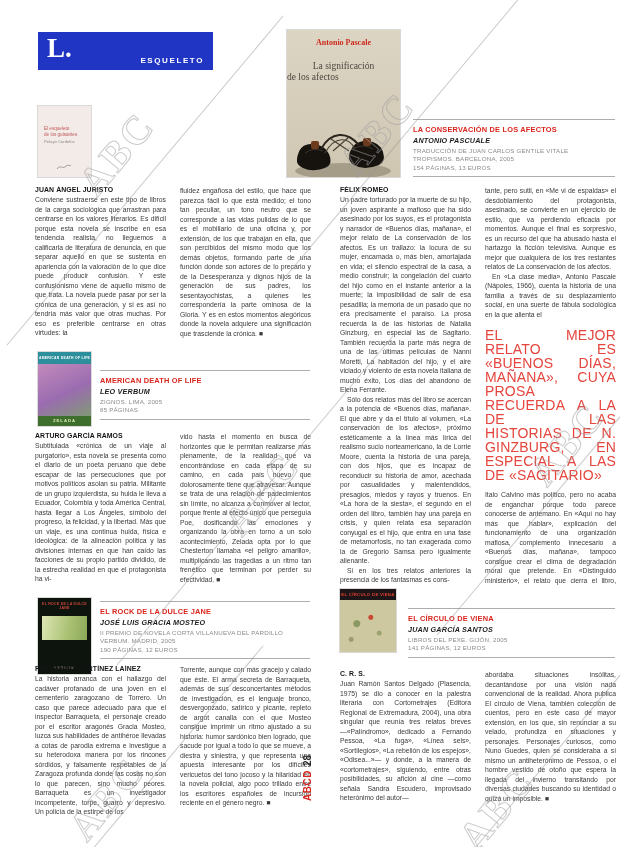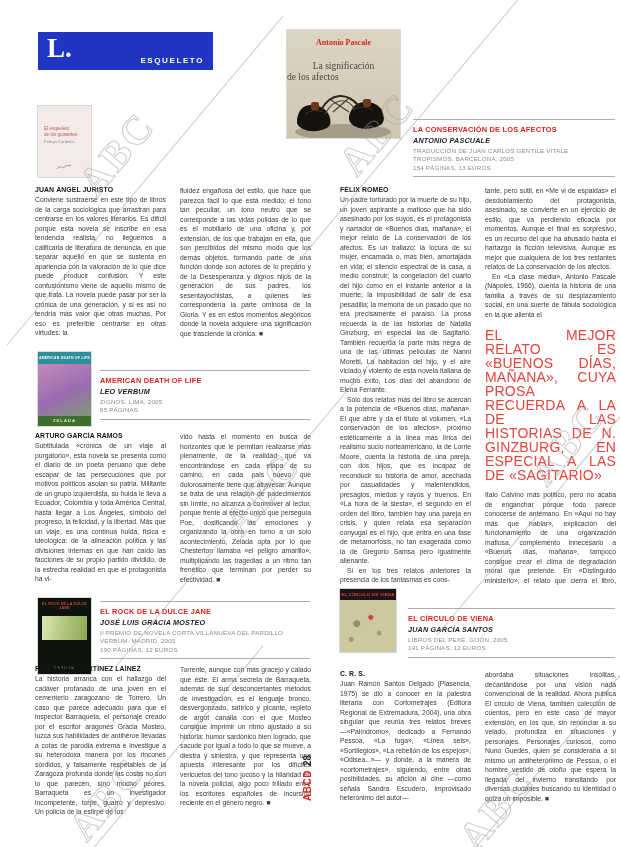--- a/index.html
+++ b/index.html
@@ -18,21 +18,21 @@
   .header{position:absolute;left:38px;top:32px;width:175px;height:38px;background:#2135c4;}
   .hletter{position:absolute;left:9px;top:1px;color:#fff;font:bold 27px "Liberation Serif", serif;}
   .hlabel{position:absolute;right:9px;bottom:5px;color:#fff;font:bold 8px "Liberation Sans",sans-serif;letter-spacing:1.6px;}
   
   .cover{position:absolute;box-shadow:0 0 0 1px rgba(0,0,0,.15);}
   .cover1{left:38px;top:106px;width:53px;height:71px;background:#f3ebe8;}
   .cover1 .t1{margin:20px 0 0 6px;font-size:4.6px;color:#c05a5a;line-height:6px;}
   .cover1 .t2{margin:0 0 0 6px;font-size:4.6px;color:#c05a5a;line-height:6px;}
   .cover1 .t3{margin:1px 0 0 6px;font-size:4.2px;color:#8a8a8a;line-height:6px;}
   .cover1 svg{position:absolute;left:18px;bottom:6px;}
-  .cover2{left:287px;top:30px;width:113px;height:108px;background:linear-gradient(#ddd5c4,#cfc6b2);}
+  .cover2{left:287px;top:30px;width:113px;height:147px;background:linear-gradient(#ddd5c4,#cfc6b2);}
   .cover2 .a{margin:8px 0 0;text-align:center;font:bold 8px "Liberation Serif",serif;color:#cc2a1e;}
   .cover2 .t{margin:14px 0 0;text-align:center;font:9.5px "Liberation Serif",serif;color:#4a463e;line-height:11px;}
   .cover2 .t2{margin:0;text-align:left;font:9.5px "Liberation Serif",serif;color:#4a463e;line-height:11px;}
   .cover2 svg{position:absolute;left:0;bottom:0;}
   .cover3{left:38px;top:352px;width:53px;height:74px;background:linear-gradient(155deg,#cf93bf,#9a6cb0 55%,#7aa565);}
   .cover3 .band{height:12px;background:#2e8f9c;color:#fff;font-size:3.4px;font-weight:bold;text-align:center;line-height:12px;letter-spacing:.3px;}
   .cover3 .foot{position:absolute;left:0;bottom:0;width:100%;height:10px;background:#3f6f2c;color:#dcedb2;font-size:4.2px;font-weight:bold;text-align:center;line-height:10px;letter-spacing:1px;}
   .cover4{left:38px;top:598px;width:53px;height:76px;background:#0d130d;}
   .cover4 .top{padding-top:4px;text-align:center;font-size:3.6px;font-weight:bold;color:#c8463a;letter-spacing:.2px;}
   .cover4 .photo{position:absolute;left:4px;top:18px;width:45px;height:24px;background:linear-gradient(100deg,#dde6b4,#a9c072 60%,#8aa858);}

